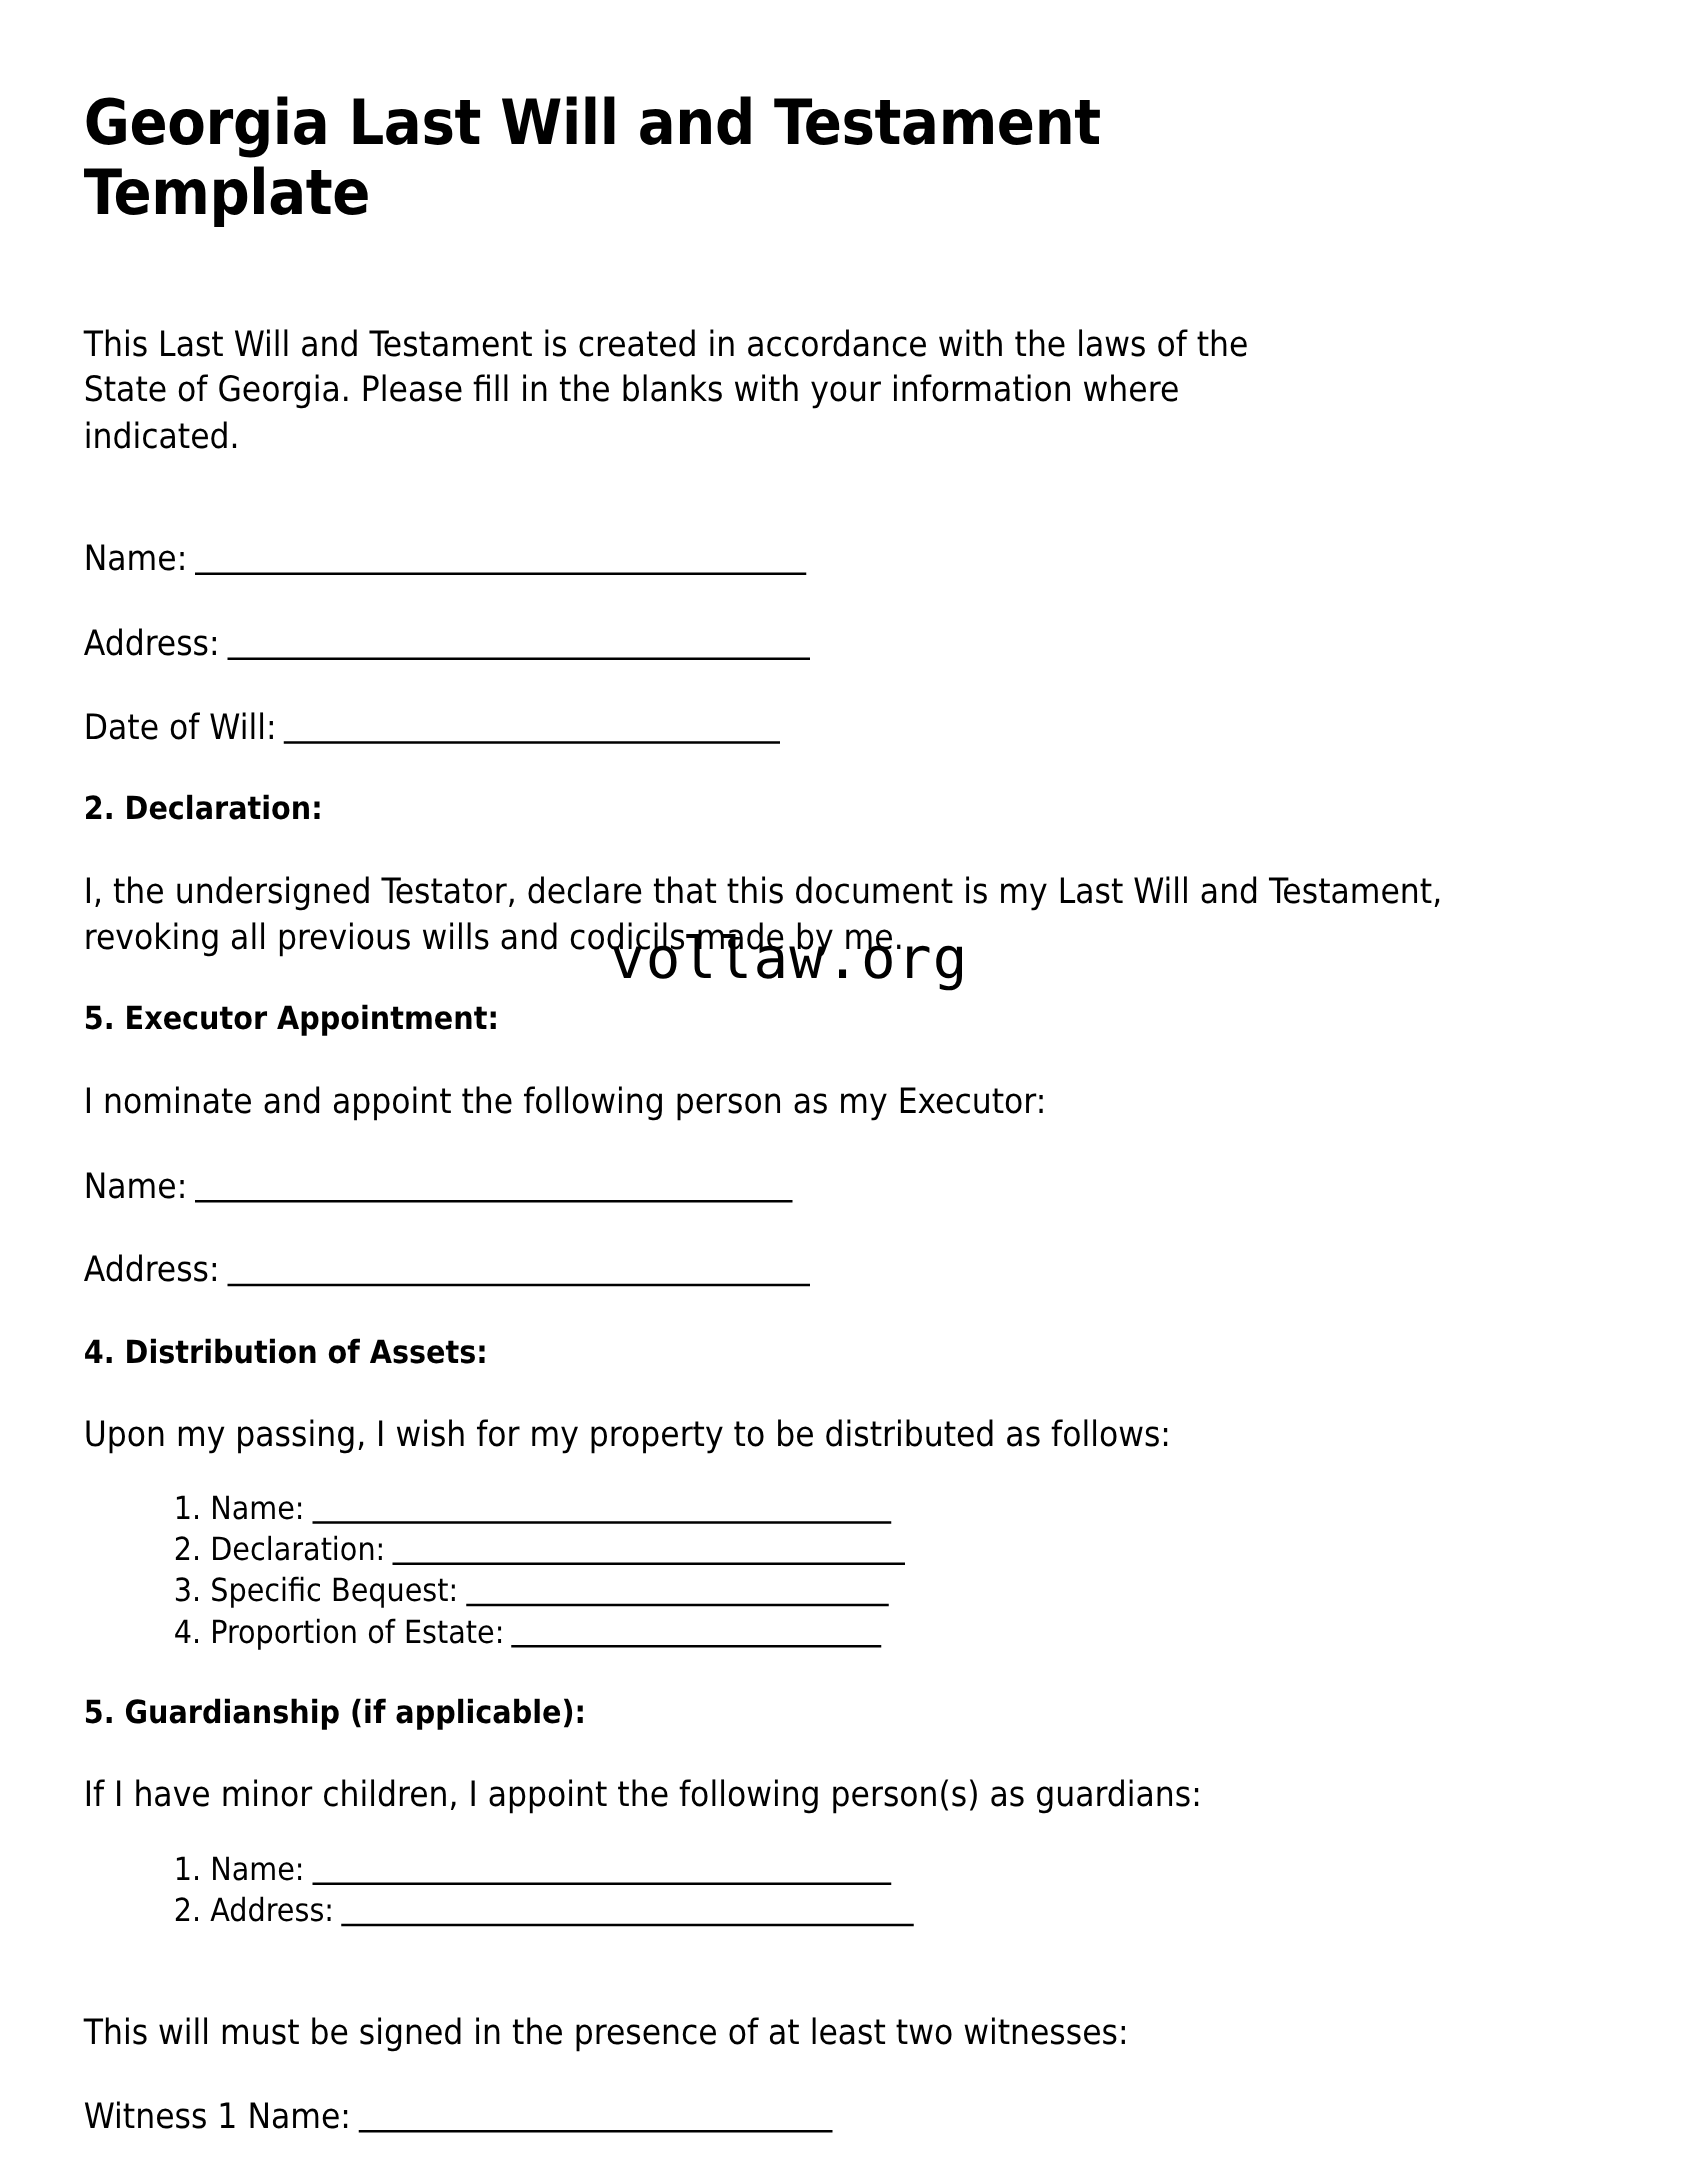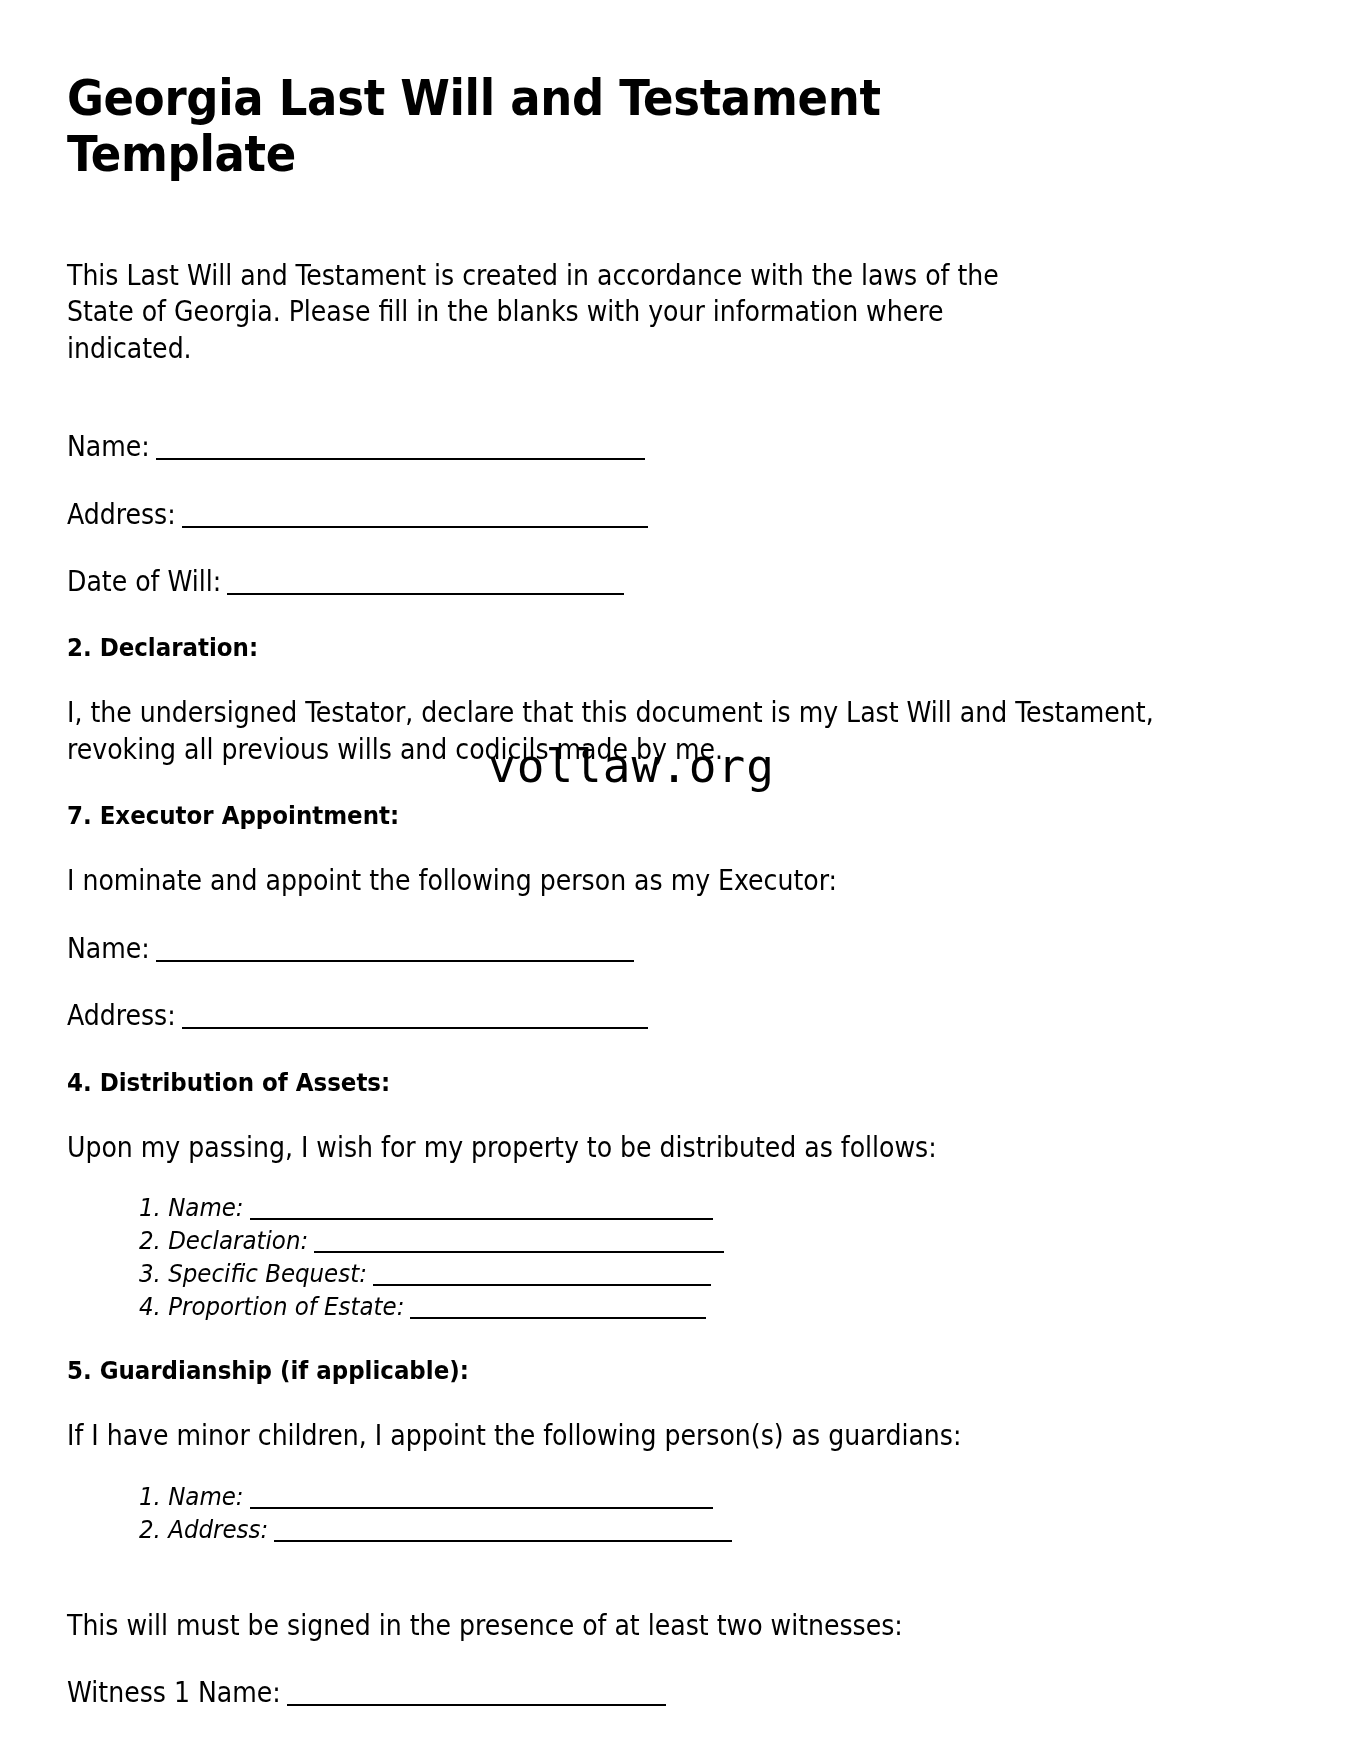--- a/index.html
+++ b/index.html
@@ -91,21 +91,20 @@
   .b-300 { width: 296px; }
   .b-465 { width: 463px; }
   .b-460 { width: 458px; }
 
   
   ol.sublist {
     margin: 0;
     padding: 0 0 0 72px;
     list-style: none;
     counter-reset: subitem;
-    font-style: italic;
   }
   ol.sublist > li {
     font-size: 25.5px;
     line-height: 1.295;
     position: relative;
     counter-increment: subitem;
     white-space: nowrap;
   }
   ol.sublist > li .li-num {
     display: inline;
@@ -149,21 +148,21 @@
     <div class="gap-md"></div>
     <p class="para"><span>Date of Will:</span><span class="blank b-400"></span></p>
 
     <div class="gap-md"></div>
     <h2 class="section-heading">2. Declaration:</h2>
 
     <div class="gap-md"></div>
     <p class="para">I, the undersigned Testator, declare that this document is my Last Will and Testament, revoking all previous wills and codicils made by me.</p>
 
     <div class="gap-md"></div>
-    <h2 class="section-heading">7. Executor Appointment:</h2>
+    <h2 class="section-heading">5. Executor Appointment:</h2>
 
     <div class="gap-md"></div>
     <p class="para">I nominate and appoint the following person as my Executor:</p>
 
     <div class="gap-md"></div>
     <p class="para"><span>Name:</span><span class="blank b-478"></span></p>
 
     <div class="gap-md"></div>
     <p class="para"><span>Address:</span><span class="blank b-470"></span></p>
 

